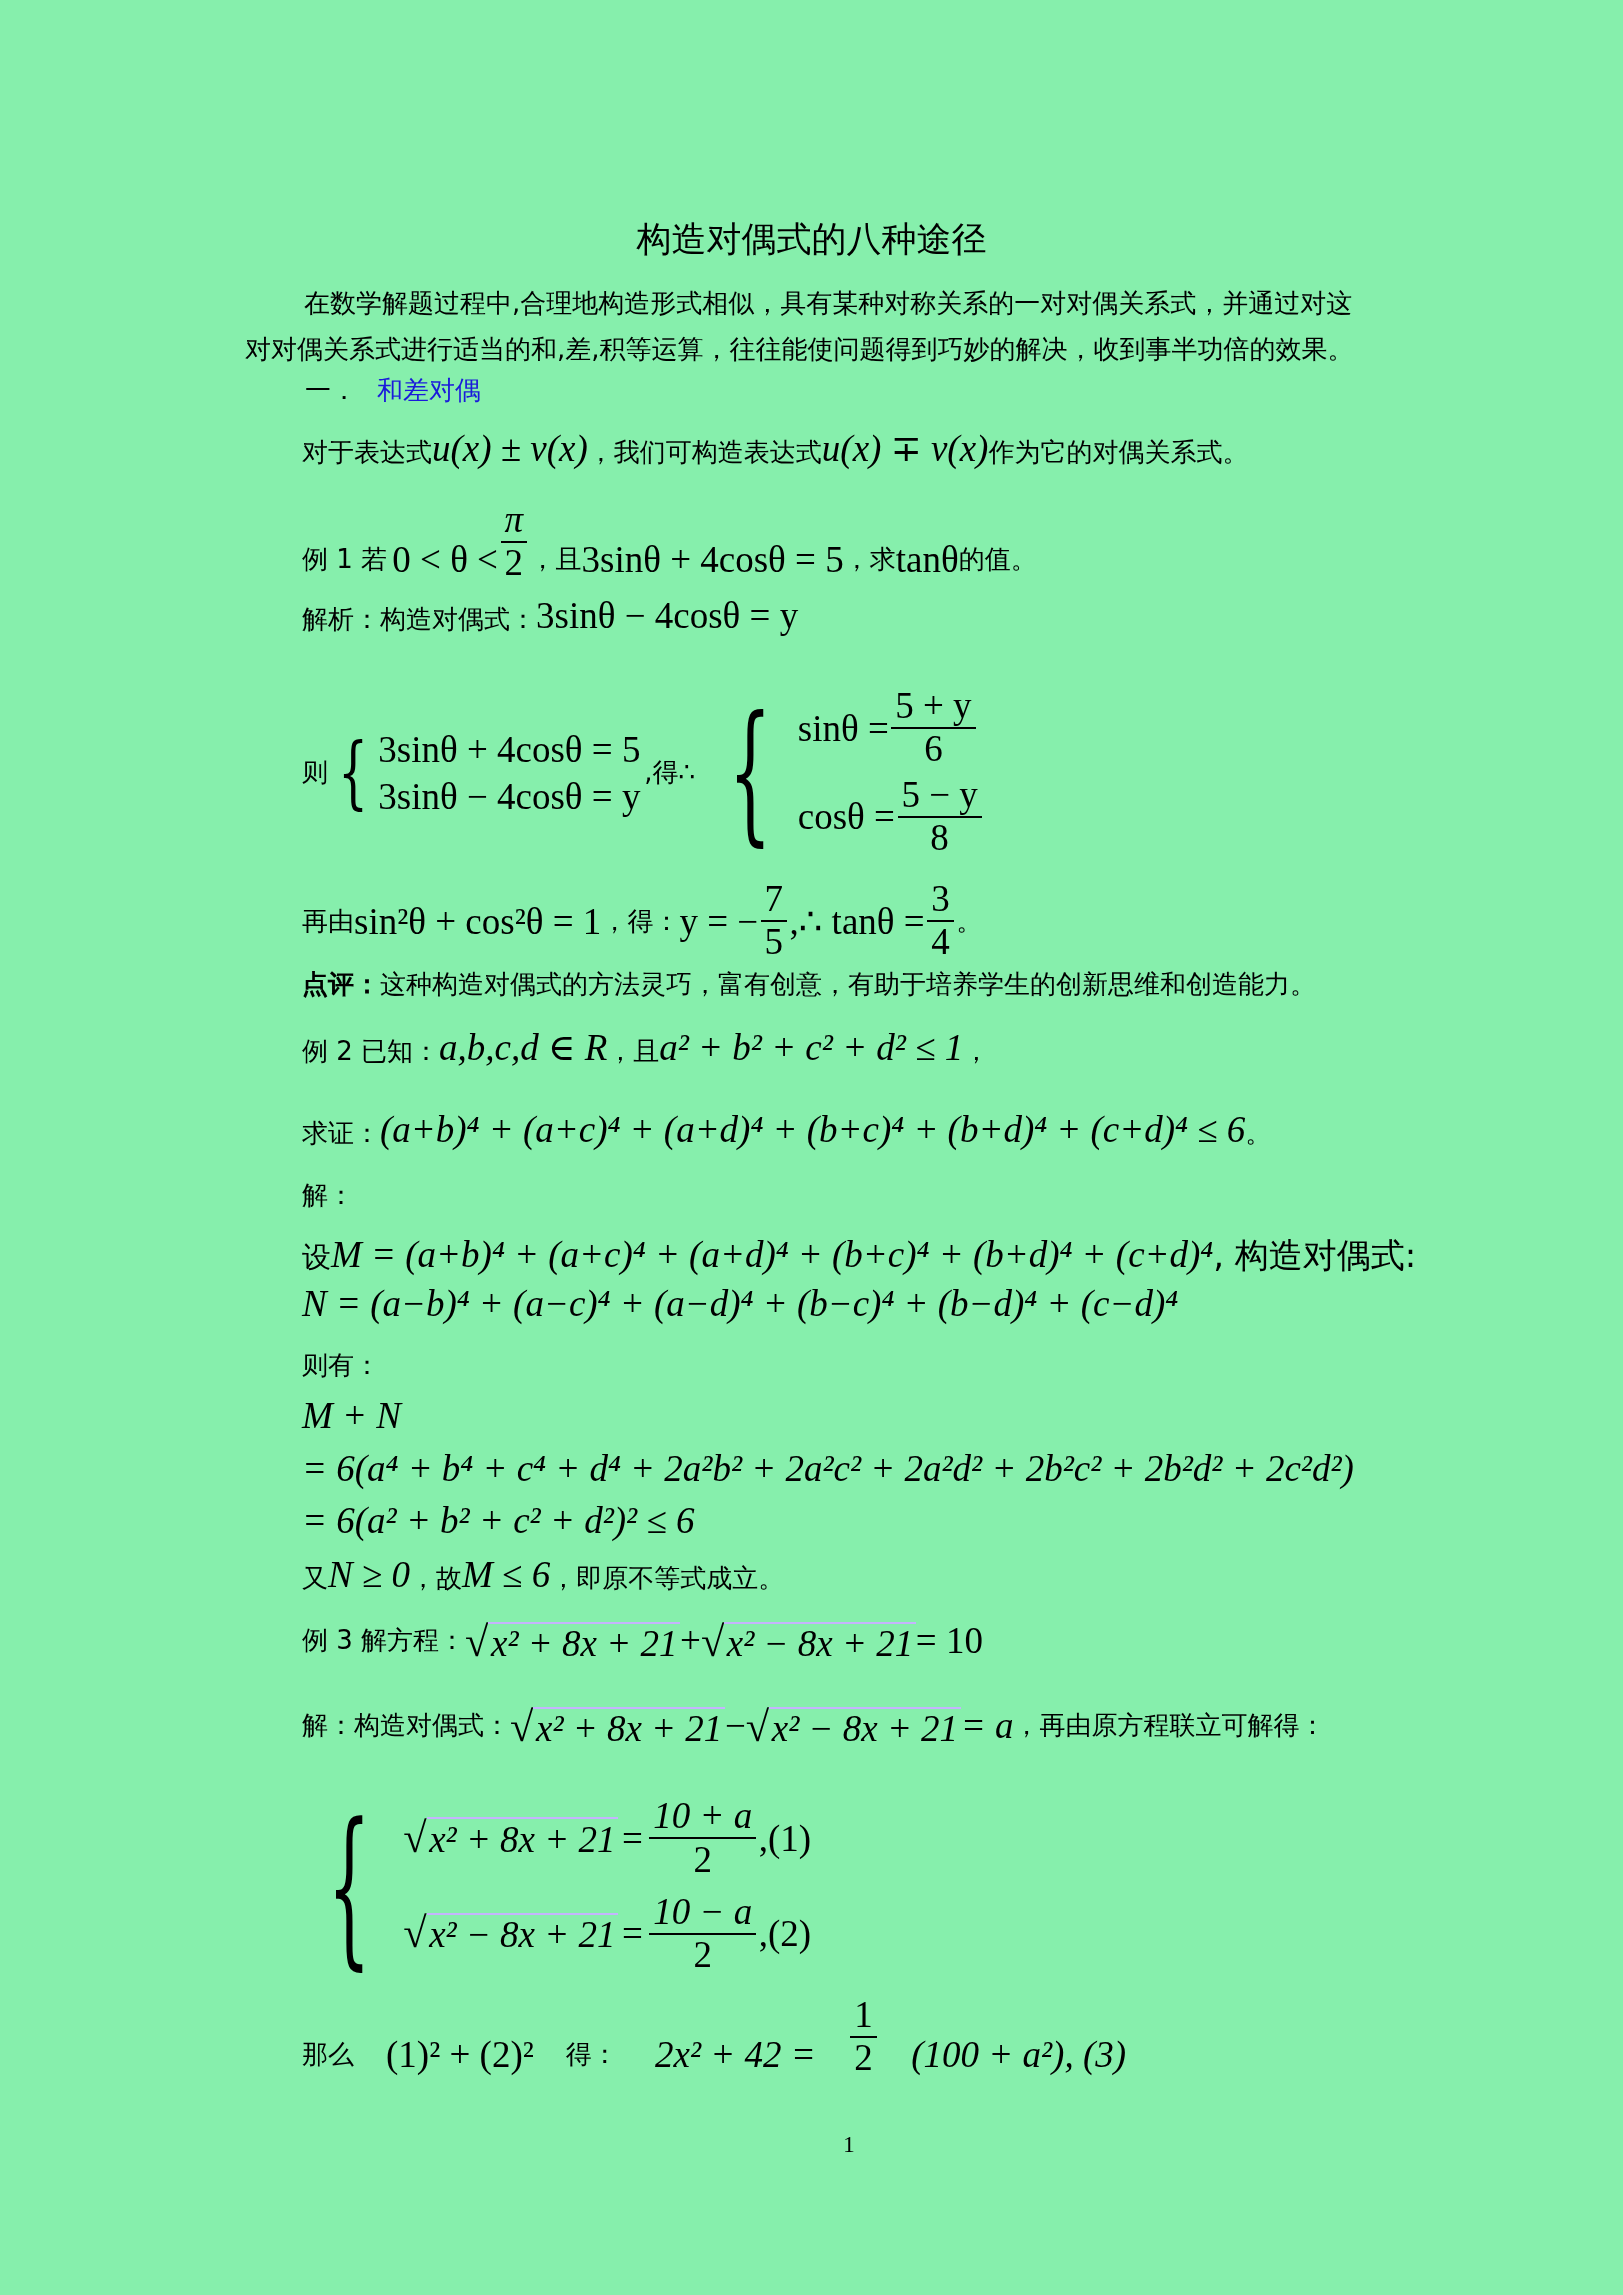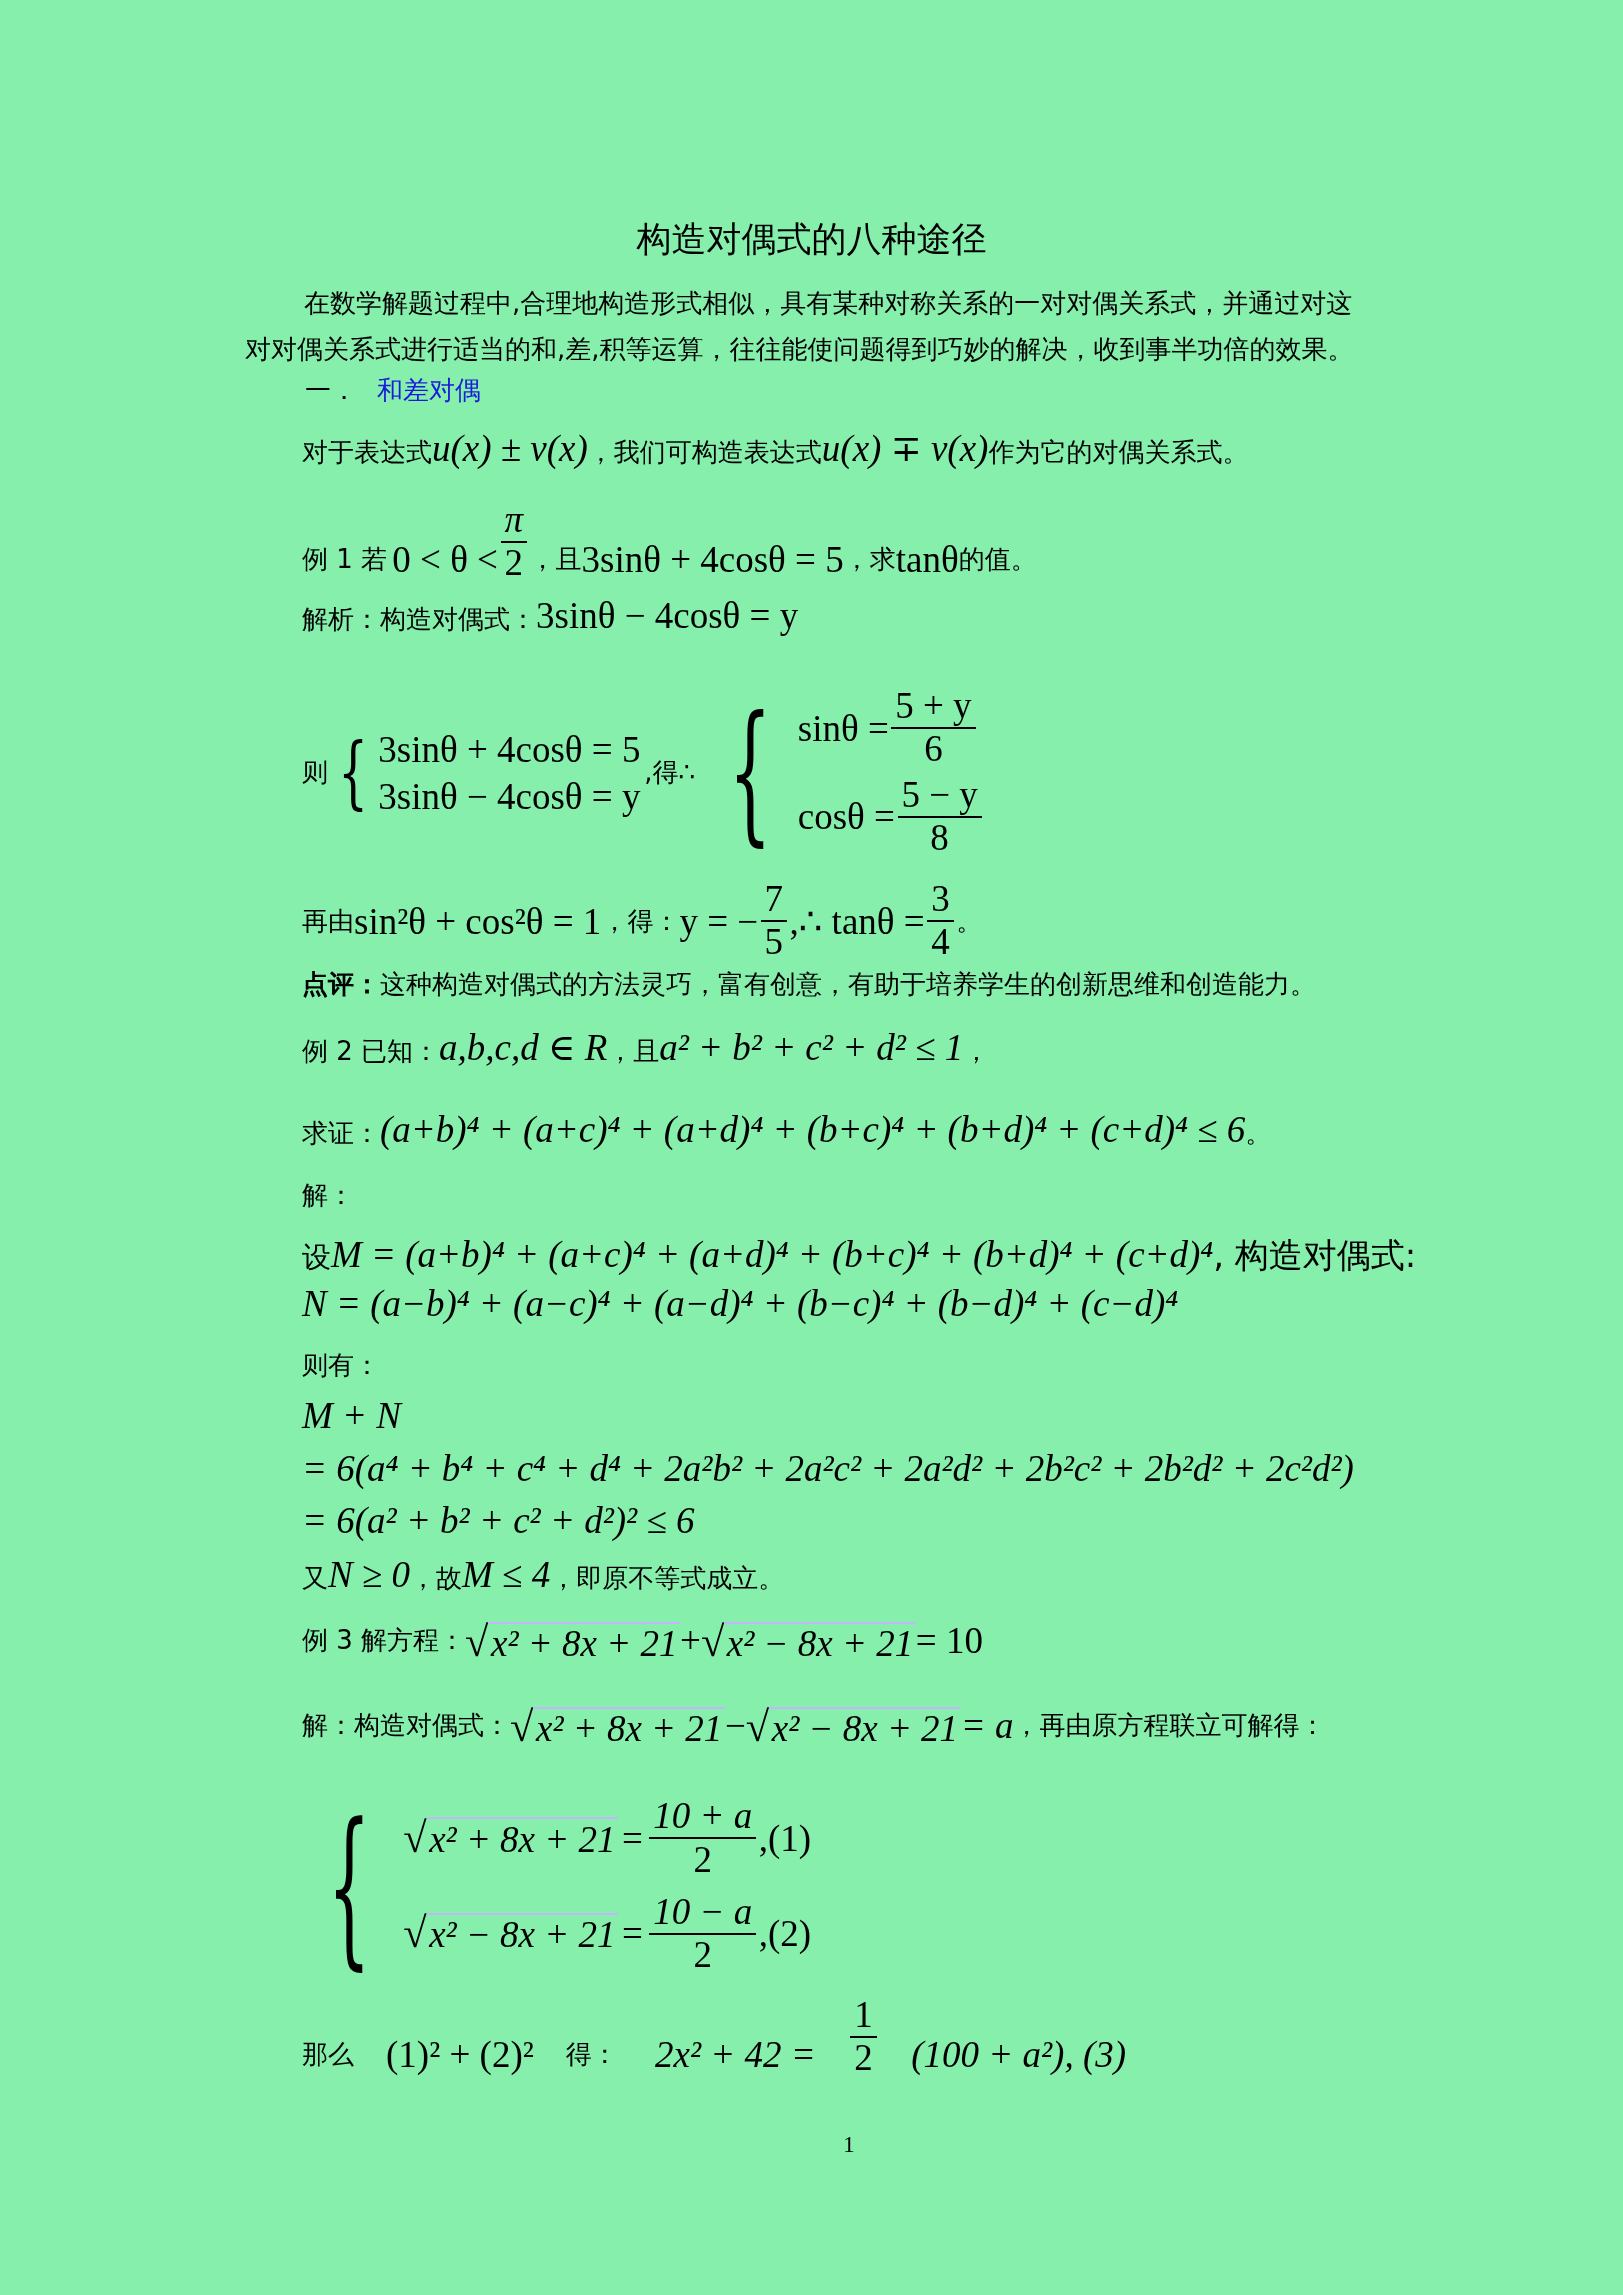--- a/index.html
+++ b/index.html
@@ -127,21 +127,21 @@
     <span style="font-size:29px;">设</span><span class="m mi">M = (a+b)⁴ + (a+c)⁴ + (a+d)⁴ + (b+c)⁴ + (b+d)⁴ + (c+d)⁴</span><span style="font-size:34px;">, 构造对偶式:</span>
   </div>
   <div class="abs m mi" style="left:302px; top:1282px;">N = (a−b)⁴ + (a−c)⁴ + (a−d)⁴ + (b−c)⁴ + (b−d)⁴ + (c−d)⁴</div>
 
   <div class="abs para" style="left:302px; top:1342px;">则有：</div>
   <div class="abs m mi" style="left:302px; top:1394px;">M + N</div>
   <div class="abs m mi" style="left:302px; top:1447px;">= 6(a⁴ + b⁴ + c⁴ + d⁴ + 2a²b² + 2a²c² + 2a²d² + 2b²c² + 2b²d² + 2c²d²)</div>
   <div class="abs m mi" style="left:302px; top:1499px;">= 6(a² + b² + c² + d²)² ≤ 6</div>
 
   <div class="abs para" style="left:302px; top:1551px;">
-    <span>又</span><span class="m mi">N ≥ 0</span><span>，故</span><span class="m mi">M ≤ 4</span><span>，即原不等式成立。</span>
+    <span>又</span><span class="m mi">N ≥ 0</span><span>，故</span><span class="m mi">M ≤ 6</span><span>，即原不等式成立。</span>
   </div>
 
   <div class="abs para" style="left:302px; top:1617px; display:flex; align-items:flex-end;">
     <span>例 3 解方程：</span>
     <span class="sqrt m">
         <span class="rad">√</span>
         <span class="body mi">x² + 8x + 21</span>
       </span>
     <span class="m">+</span>
     <span class="sqrt m">

